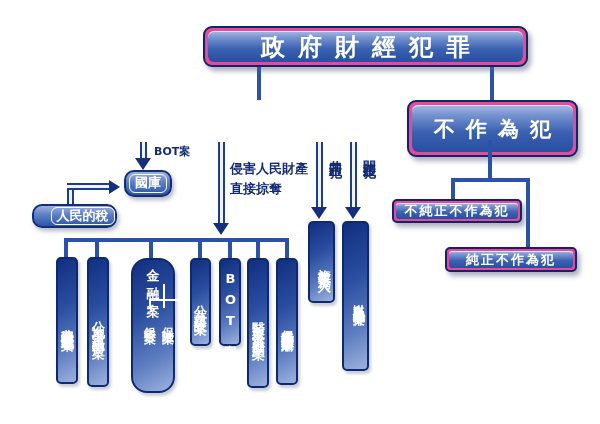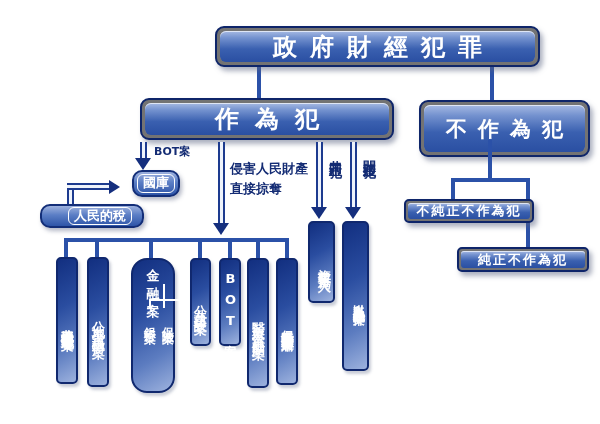--- a/index.html
+++ b/index.html
@@ -5,37 +5,35 @@
   html,body{margin:0;padding:0;background:#fff;}
   #canvas{
     position:relative;width:600px;height:424px;background:#ffffff;overflow:hidden;
     font-family:"DejaVu Sans","Liberation Sans",sans-serif;
   }
   
   .line{position:absolute;background:#2b51a8;}
   
   .node{
     position:absolute;box-sizing:border-box;border:2px solid #0e2569;border-radius:9px;
-    background:#737373;padding:3px;display:flex;
+    background:#ec4899;padding:3px;display:flex;
     box-shadow:3px 4px 5px rgba(90,100,130,.5);
-    margin-left:12px;
   }
   .node .inner{
     flex:1;border-radius:6px;display:flex;align-items:center;justify-content:center;
     background:linear-gradient(180deg,#a7bae3 0%,#7492cf 22%,#3a60b0 58%,#2a4fa2 100%);
     box-shadow:inset 0 1px 0 rgba(255,255,255,.65);
     color:#fff;font-weight:bold;white-space:nowrap;
   }
   
   .pill{
     position:absolute;box-sizing:border-box;border:2px solid #132e78;border-radius:10px;
     background:linear-gradient(180deg,#9db1de 0%,#5b7ec5 45%,#2e55a8 100%);
     display:flex;align-items:center;justify-content:center;
     box-shadow:2px 3px 4px rgba(90,100,130,.45);
-    margin-left:8px;
   }
   .pill .ring{
     border:1.5px solid #ffffff;border-radius:6px;padding:0 5px;line-height:1.25;
     color:#fff;font-weight:bold;white-space:nowrap;
   }
   
   .vbox{
     position:absolute;box-sizing:border-box;border:2px solid #10286e;border-radius:5px;
     background:linear-gradient(150deg,#122f80 0%,#2a4da0 38%,#5c7cc0 72%,#9db2de 100%);
     color:#fff;font-weight:bold;font-size:13px;
@@ -69,44 +67,41 @@
 
 <div id="canvas">
 
   <div class="line" style="left:257px;top:67px;width:4px;height:33px;"></div>
   <div class="line" style="left:490px;top:67px;width:4px;height:35px;"></div>
 
   <div class="node" style="left:203px;top:26px;width:325px;height:41px;">
     <div class="inner" style="font-size:24px;letter-spacing:13px;padding-left:13px;">政府財經犯罪</div>
   </div>
 
-  <div class="node" style="left:128px;top:98px;width:254px;height:42px;">
-    <div class="inner" style="font-size:24px;letter-spacing:16px;padding-left:16px;">作為犯</div>
-  </div>
   <div class="node" style="left:407px;top:100px;width:171px;height:57px;">
     <div class="inner" style="font-size:21px;letter-spacing:11px;padding-left:11px;">不作為犯</div>
   </div>
 
   <div>
     <div class="shaft-v" style="left:140px;top:142px;height:17px;"></div>
     <div class="head-down" style="left:135px;top:158px;"></div>
   </div>
   <div class="lbl" style="left:154px;top:144px;font-size:11px;">BOT案</div>
 
   <div class="pill" style="left:124px;top:170px;width:48px;height:27px;">
     <span class="ring" style="font-size:13px;">國庫</span>
   </div>
 
   <div>
     <div class="shaft-v" style="left:67px;top:185px;height:19px;"></div>
     <div class="shaft-h" style="left:67px;top:183px;width:43px;"></div>
     <div class="head-right" style="left:109px;top:180px;"></div>
   </div>
 
-  <div class="pill" style="left:32px;top:204px;width:104px;height:24px;padding-left:16px;">
+  <div class="pill" style="left:32px;top:204px;width:85px;height:24px;padding-left:16px;">
     <span class="ring" style="font-size:13px;">人民的稅</span>
   </div>
 
   <div>
     <div class="shaft-v" style="left:218px;top:142px;height:82px;"></div>
     <div class="head-down" style="left:213px;top:223px;"></div>
   </div>
   <div class="lbl" style="left:230px;top:159px;font-size:13px;line-height:1.55;">
     <div>侵害人民財產</div>
     <div>直接掠奪</div>

